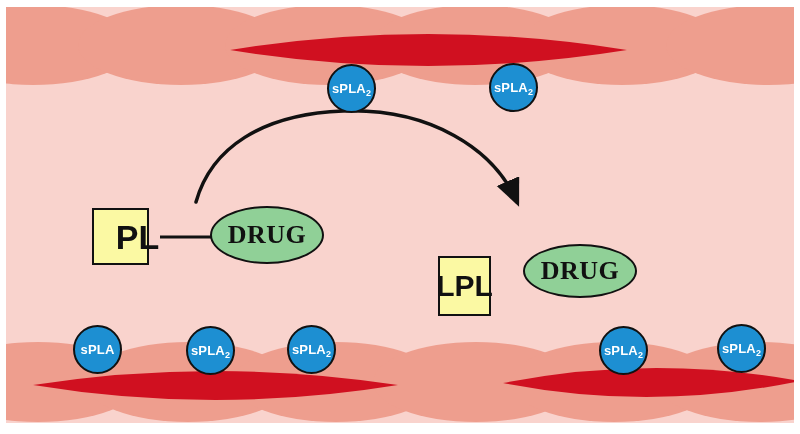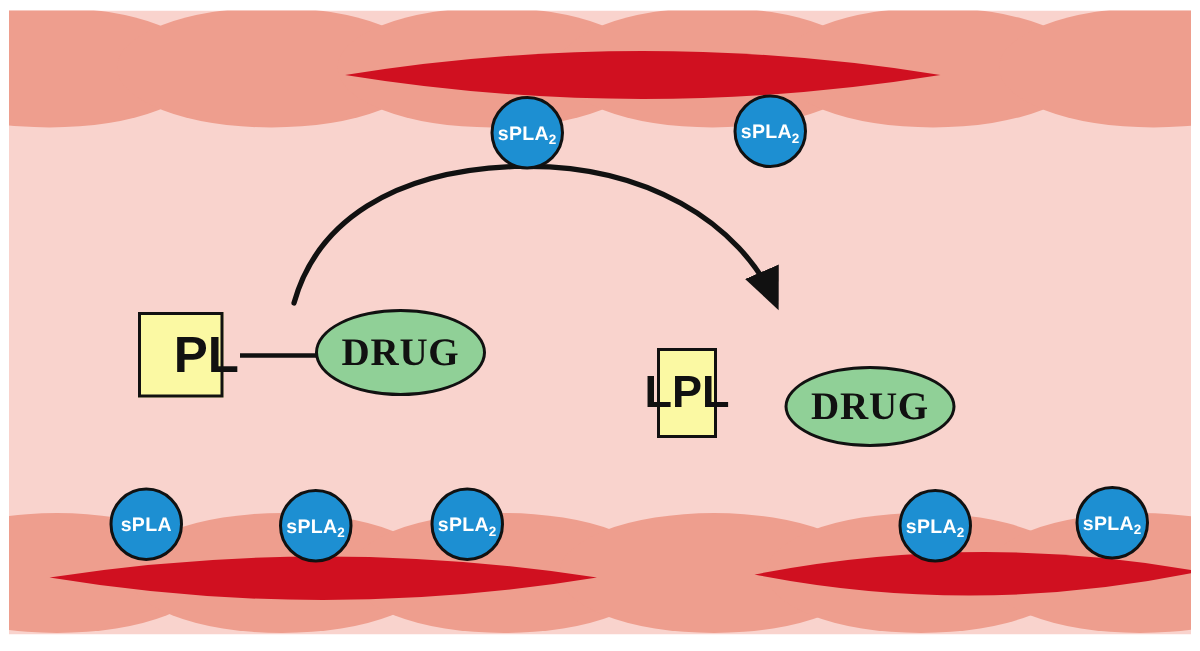--- a/index.html
+++ b/index.html
@@ -42,21 +42,21 @@
     color: var(--line);
     font-weight: bold;
     text-align: center;
     line-height: 1;
   }
   .carrier-box { background: var(--carrier); }
   .drug-ellipse { background: var(--drug); border-radius: 50%; letter-spacing: 0.5px; font-family: Liberation Serif, serif; }
 
   .node.pl    { left: 92px; top: 208px; width: 57px;  height: 57px; font-size: 34px; padding-left: 34px; }
   .node.drug1 { left: 210px; top: 206px; width: 114px; height: 58px; font-size: 26px; }
-  .node.lpl   { left: 438px; top: 232px; width: 40px;  height: 60px; font-size: 30px; }
+  .node.lpl   { left: 438px; top: 256px; width: 53px;  height: 60px; font-size: 30px; }
   .node.drug2 { left: 523px; top: 244px; width: 114px; height: 54px; font-size: 26px; }
 
   .enzyme {
     position: absolute;
     width: 49px; height: 49px;
     border-radius: 50%;
     background: var(--enzyme);
     border: 2.5px solid var(--line);
     display: flex; align-items: center; justify-content: center;
     color: #ffffff;

